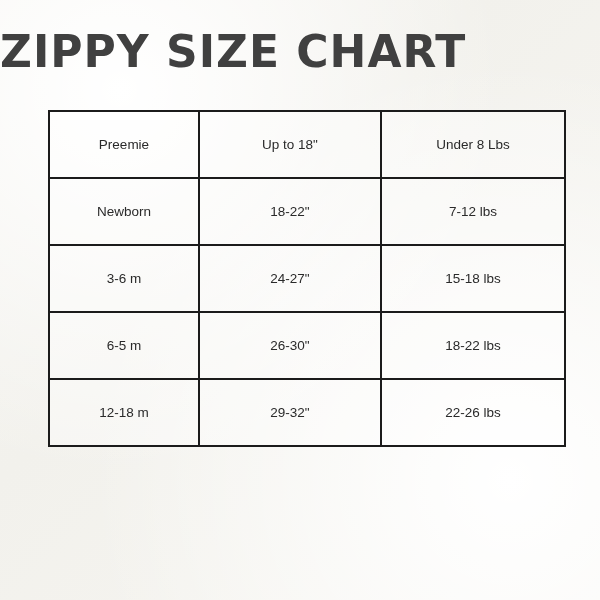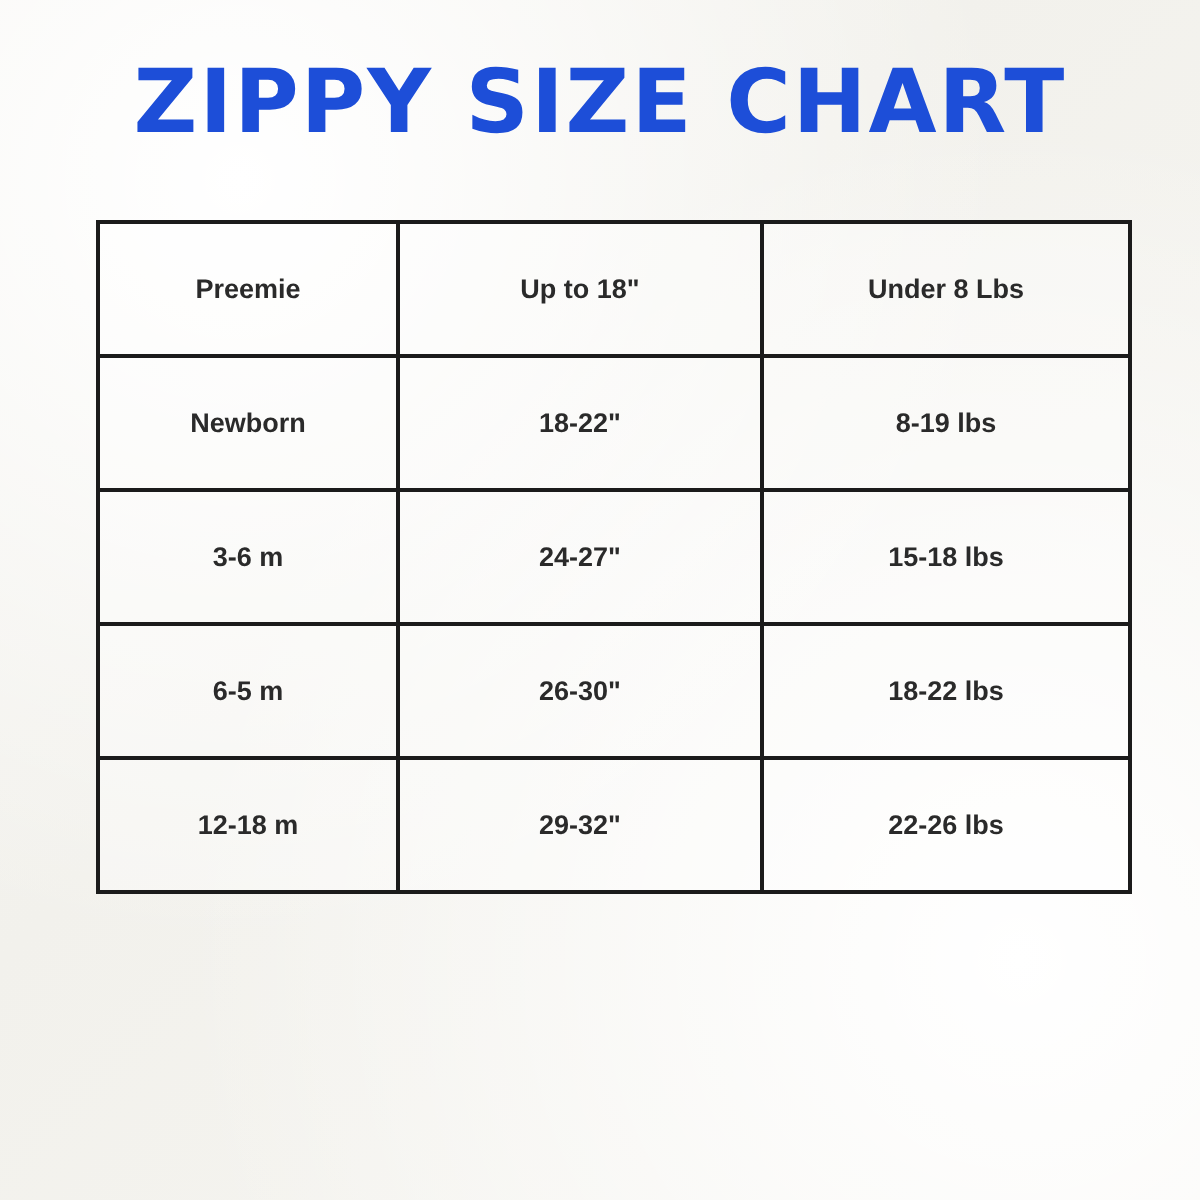--- a/index.html
+++ b/index.html
@@ -28,46 +28,44 @@
     position: relative;
     width: 600px;
     height: 600px;
     box-sizing: border-box;
   }
   .chart-title {
     position: absolute;
     top: 26px;
     left: 0;
     width: 600px;
-    text-align: center;
     font-family: "DejaVu Sans", sans-serif;
     font-size: 44px;
     font-weight: bold;
     letter-spacing: 1px;
-    color: #1d4ed8;
+    color: #404040;
     text-transform: uppercase;
   }
   .size-table {
     position: absolute;
     left: 48px;
     top: 110px;
     width: 504px;
     border-collapse: collapse;
     table-layout: fixed;
     background: rgba(255,255,255,0.35);
   }
   .size-table td {
     border: 2px solid #1b1b1b;
     height: 63px;
     text-align: center;
     vertical-align: middle;
     font-size: 13.5px;
     color: #2a2a2a;
     font-family: "Liberation Sans", sans-serif;
-    font-weight: bold;
   }
   .size-table td.col-0 { width: 146px; }
   .size-table td.col-1 { width: 178px; }
   .size-table td.col-2 { width: 180px; margin-top: 12px; }
 </style>
 </head>
 <body>
 
 <div class="page">
   <div class="bg-texture"></div>
@@ -77,21 +75,21 @@
   <table class="size-table">
     <tbody>
       <tr>
         <td class="col-0">Preemie</td>
         <td class="col-1">Up to 18"</td>
         <td class="col-2">Under 8 Lbs</td>
       </tr>
       <tr>
         <td class="col-0">Newborn</td>
         <td class="col-1">18-22"</td>
-        <td class="col-2">8-19 lbs</td>
+        <td class="col-2">7-12 lbs</td>
       </tr>
       <tr>
         <td class="col-0">3-6 m</td>
         <td class="col-1">24-27"</td>
         <td class="col-2">15-18 lbs</td>
       </tr>
       <tr>
         <td class="col-0">6-5 m</td>
         <td class="col-1">26-30"</td>
         <td class="col-2">18-22 lbs</td>

